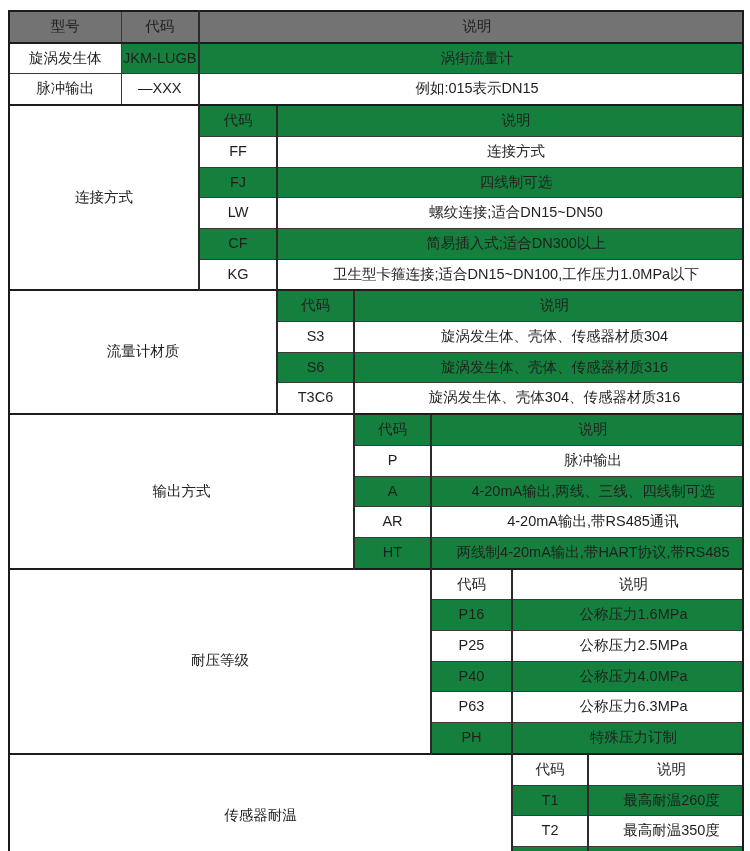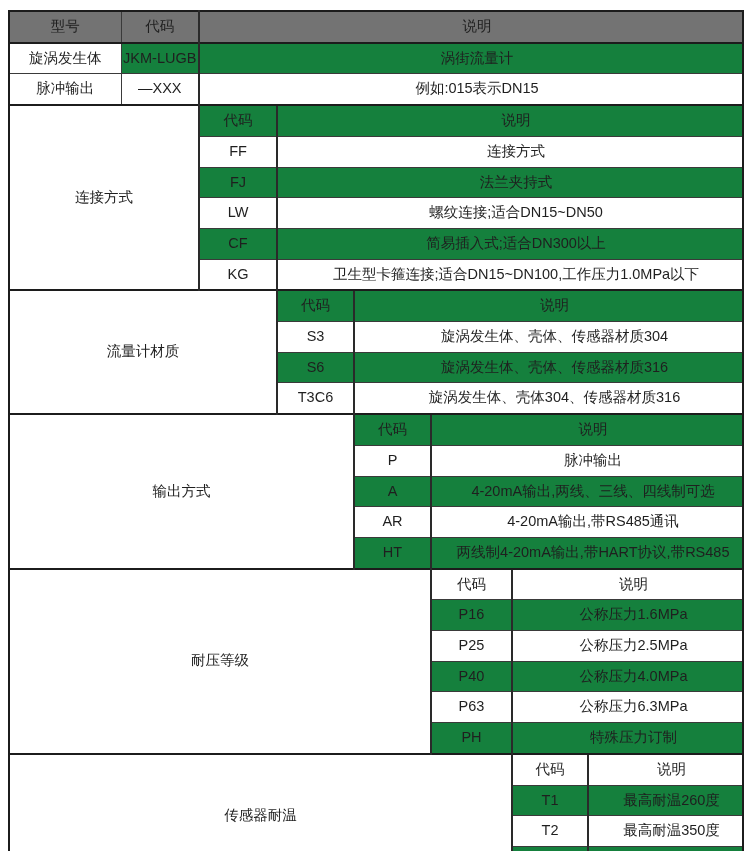--- a/index.html
+++ b/index.html
@@ -74,21 +74,21 @@
     <td class="center t2" colspan="2" rowspan="6">连接方式</td>
     <td class="center blue t2 vl2">代码</td>
     <td class="desc blue t2 vl2" colspan="5">说明</td>
   </tr>
   <tr>
     <td class="center vl2">FF</td>
     <td class="desc vl2" colspan="5">连接方式</td>
   </tr>
   <tr>
     <td class="center blue vl2">FJ</td>
-    <td class="desc blue vl2" colspan="5">法兰夹持式</td>
+    <td class="desc blue vl2" colspan="5">四线制可选</td>
   </tr>
   <tr>
     <td class="center vl2">LW</td>
     <td class="desc vl2" colspan="5">螺纹连接;适合DN15~DN50</td>
   </tr>
   <tr>
     <td class="center blue vl2">CF</td>
     <td class="desc blue vl2" colspan="5">简易插入式;适合DN300以上</td>
   </tr>
   <tr>

